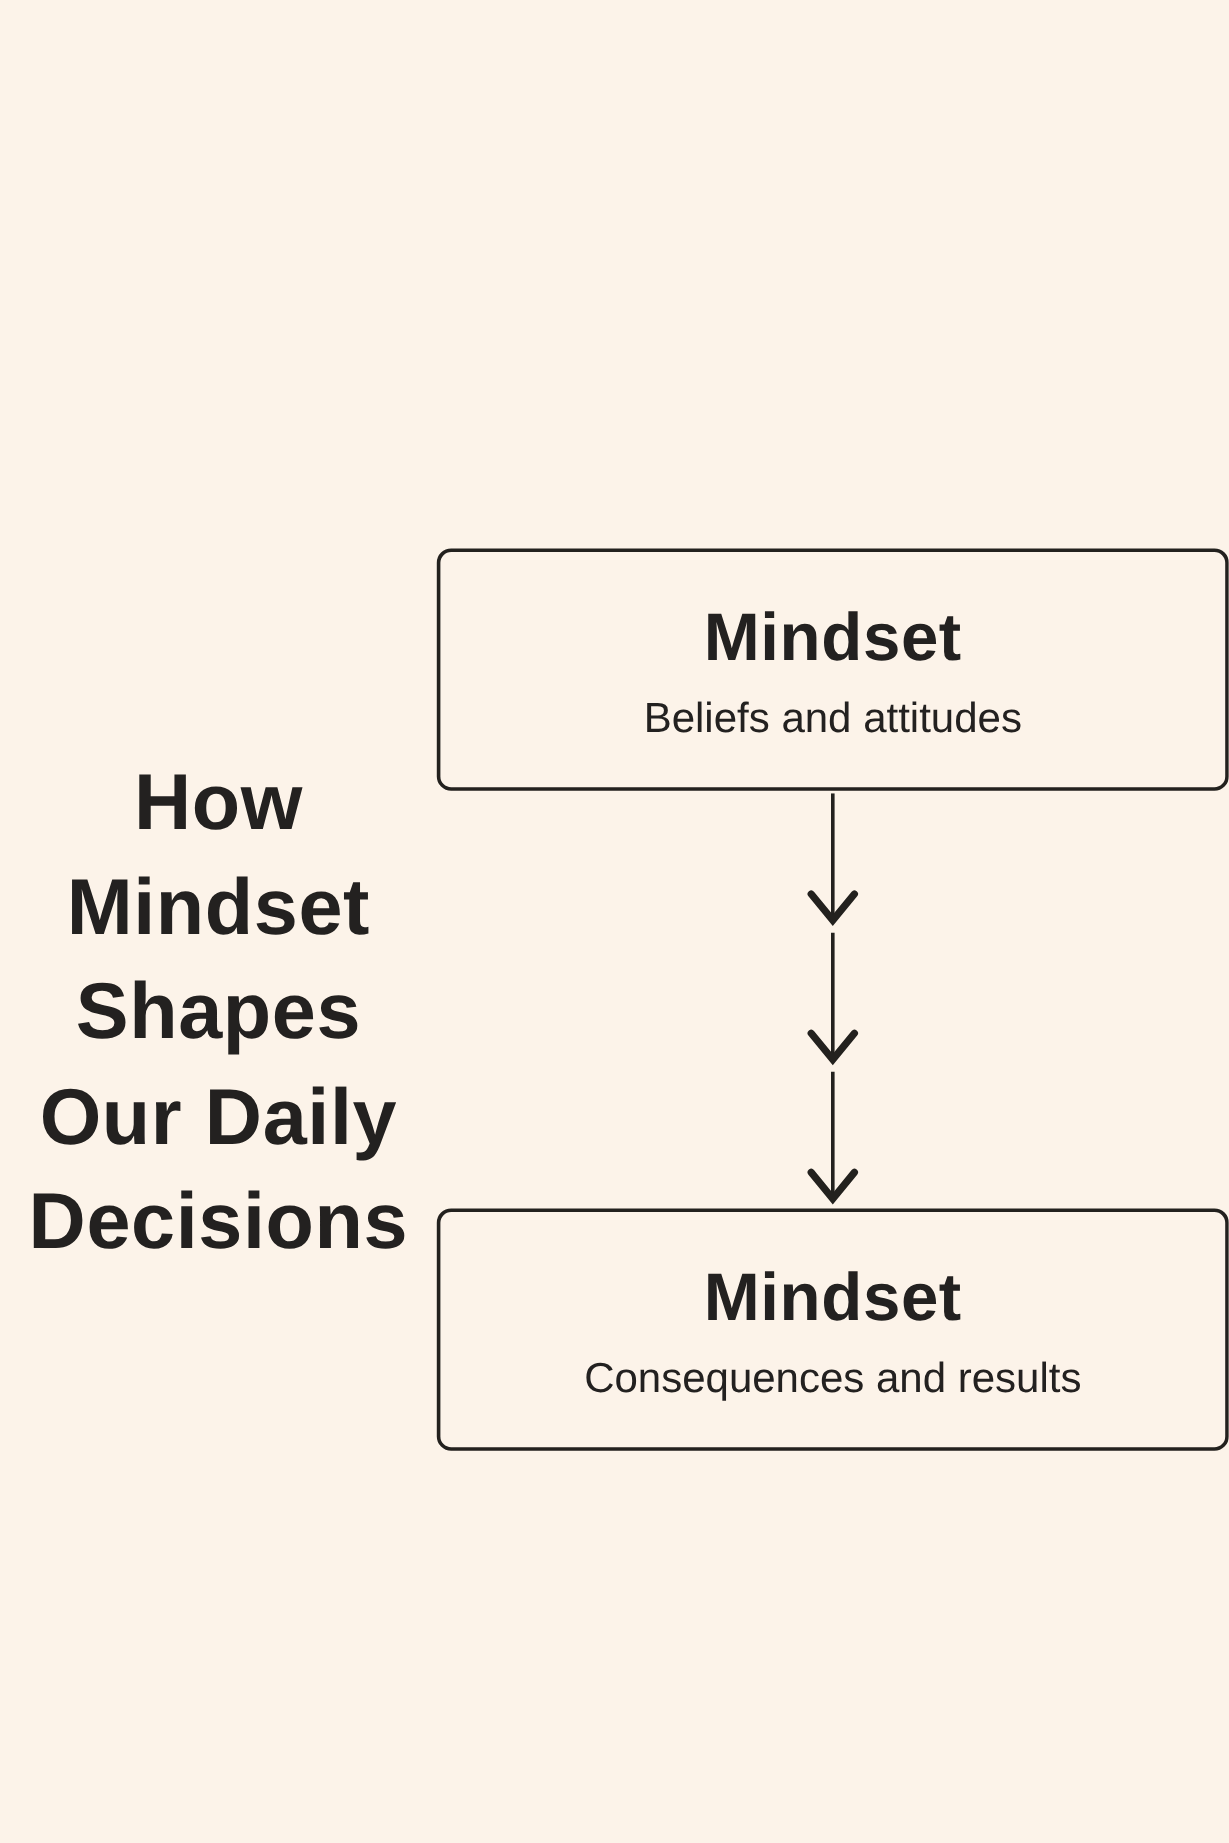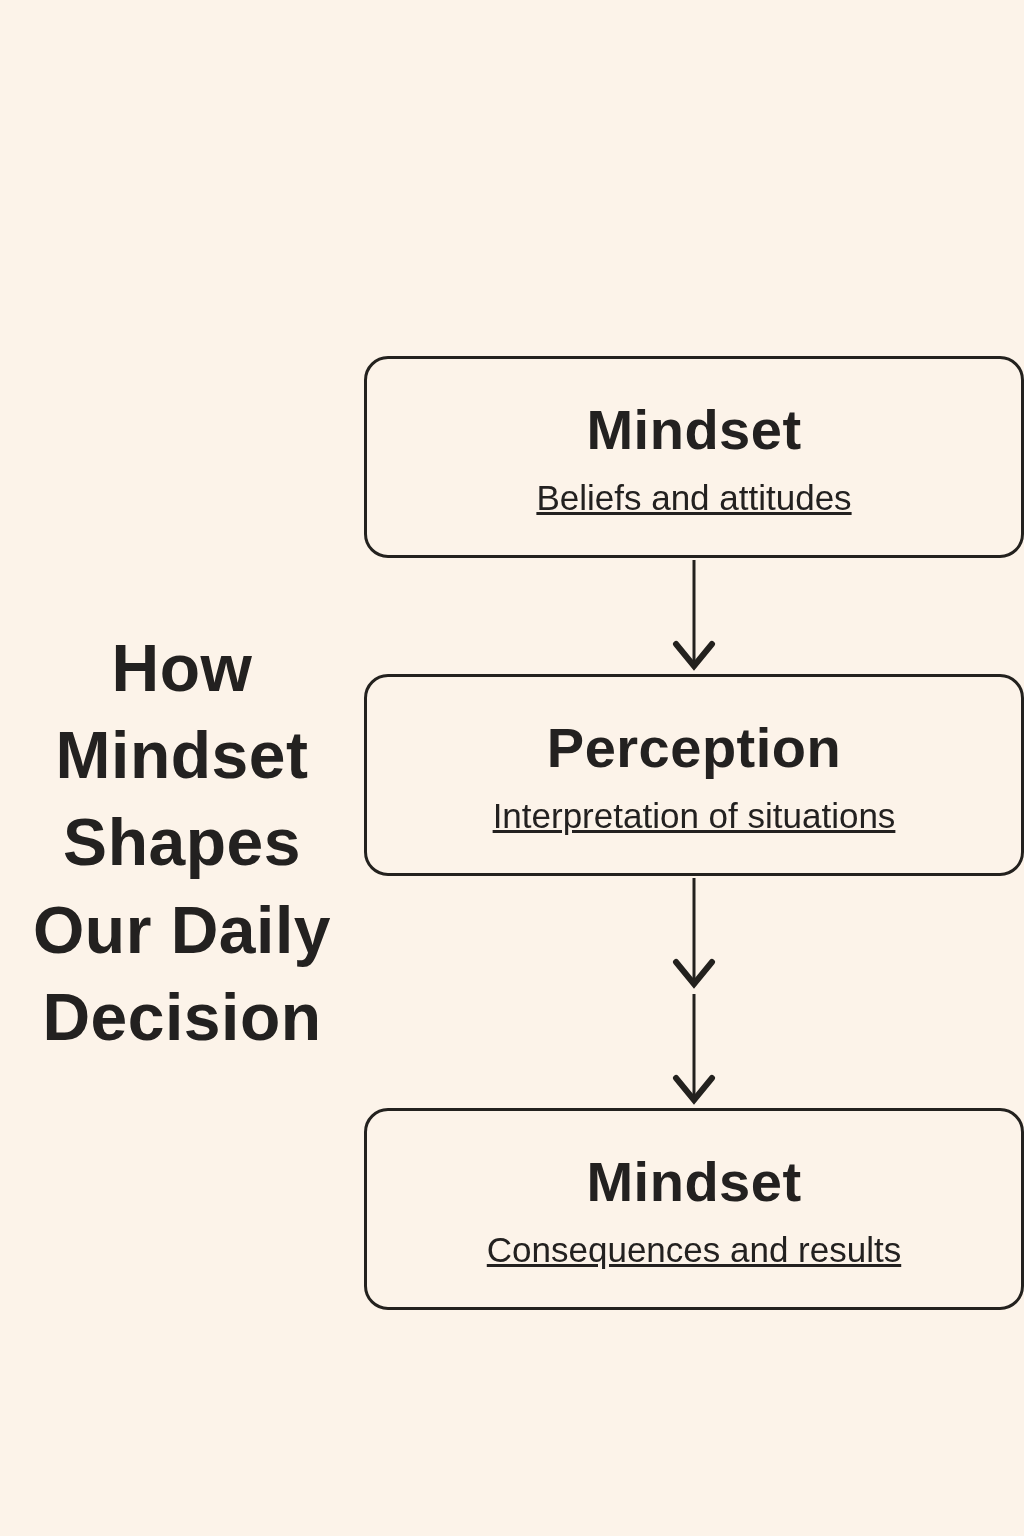--- a/index.html
+++ b/index.html
@@ -39,83 +39,78 @@
     margin-top: 42px;
     display: flex;
     flex-direction: column;
     align-items: center;
   }
 
   .step-box {
     width: 660px;
     height: 202px;
     border: 3px solid #23211e;
-    border-radius: 24px;
+    border-radius: 12px;
     background: #fcf3e9;
     display: flex;
     flex-direction: column;
     align-items: center;
     justify-content: center;
     text-align: center;
   }
 
   .step-heading {
     font-size: 56px;
     font-weight: bold;
     letter-spacing: 0.5px;
     color: #232120;
   }
 
   .step-desc {
     margin-top: 16px;
     font-size: 35px;
     font-weight: 400;
     color: #232120;
-    text-decoration: underline;
   }
 
   .arrow {
     height: 116px;
     display: flex;
     align-items: center;
     justify-content: center;
   }
 
   .arrow svg {
     display: block;
   }
 </style>
 </head>
 <body>
 
 <div class="page">
 
   <h1 class="title">
     <span>How Mindset Shapes</span><br>
-    <span>Our Daily Decision</span>
+    <span>Our Daily Decisions</span>
   </h1>
 
   <div class="flow">
 
     <div class="step-box">
       <div class="step-heading">Mindset</div>
       <div class="step-desc">Beliefs and attitudes</div>
     </div>
 
     <div class="arrow">
       <svg width="60" height="112" viewBox="0 0 60 112">
         <line x1="30" y1="0" x2="30" y2="104" stroke="#23211e" stroke-width="3"></line>
         <polyline points="12,84 30,106 48,84" fill="none" stroke="#23211e" stroke-width="6" stroke-linecap="round" stroke-linejoin="miter"></polyline>
       </svg>
     </div>
 
-    <div class="step-box">
-      <div class="step-heading">Perception</div>
-      <div class="step-desc">Interpretation of situations</div>
-    </div>
 
     <div class="arrow">
       <svg width="60" height="112" viewBox="0 0 60 112">
         <line x1="30" y1="0" x2="30" y2="104" stroke="#23211e" stroke-width="3"></line>
         <polyline points="12,84 30,106 48,84" fill="none" stroke="#23211e" stroke-width="6" stroke-linecap="round" stroke-linejoin="miter"></polyline>
       </svg>
     </div>
 
 
     <div class="arrow">

